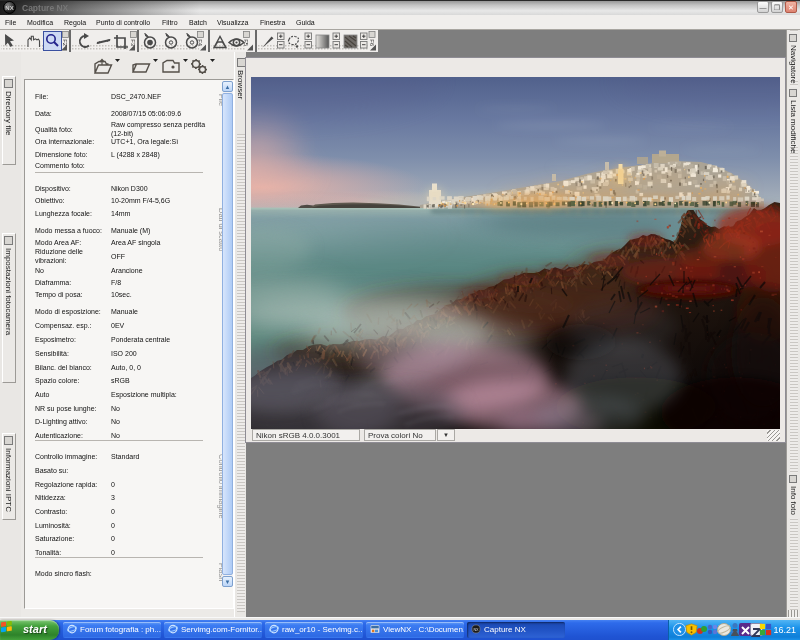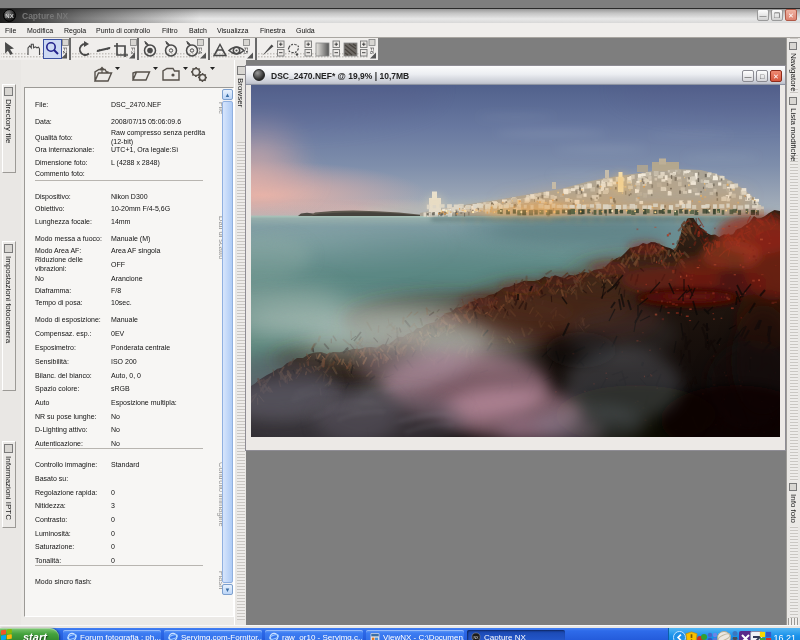--- a/index.html
+++ b/index.html
@@ -1,18 +1,18 @@
 <!DOCTYPE html>
 <html><head>
 <meta charset="utf-8">
 <style>
 * { margin:0; padding:0; box-sizing:border-box; }
 html,body { width:800px; height:640px; overflow:hidden; }
 body { font-family:"Liberation Sans", sans-serif; position:relative; background:#7e7e7e; }
-.abs { position:absolute;margin-top:8px; }
+.abs { position:absolute; }
 
 
 #titlebar { left:0; top:0; width:800px; height:15px;
   background:linear-gradient(to bottom,#8e8e8e 0%,#c4c4c4 35%,#e8e8e8 72%,#d8d8d8 100%);
 }
 #titlebar .dark { position:absolute; left:0; top:0; width:200px; height:15px;
   background:linear-gradient(to right, rgba(15,15,15,0.93) 0%, rgba(30,30,30,0.55) 40%, rgba(40,40,40,0) 100%);
 }
 #titlebar .topline { position:absolute; left:0; top:0; width:800px; height:1px; background:#2a2a2a; }
 #nxicon { position:absolute; left:3px; top:1px; width:13px; height:13px; border-radius:50%;
@@ -435,27 +435,20 @@
     </div>
   </div>
 
   <div id="bstrip">
     <div style="position:absolute;left:2px;top:6px;width:9px;height:9px;background:#d8d6d2;border:1px solid #7a7a7a;"></div>
     <div style="position:absolute;left:1px;top:18px;writing-mode:vertical-rl;font-size:8px;color:#222;">Browser</div>
     <div class="dots"></div>
   </div>
 
   <div id="imgwin">
-    <div id="iwtitle">
-      <div id="iwicon"></div>
-      <div id="iwtext">DSC_2470.NEF* @ 19,9% | 10,7MB</div>
-      <div class="iwb" id="iwmin">—</div>
-      <div class="iwb" id="iwmax">□</div>
-      <div class="iwb" id="iwclose">✕</div>
-    </div>
     <div id="photo"><svg width="529" height="352" viewBox="0 0 529 352">
           <defs>
 <linearGradient id="sky" x1="0" y1="0" x2="0" y2="1">
  <stop offset="0" stop-color="#51618c"></stop>
  <stop offset="0.3" stop-color="#67779f"></stop>
  <stop offset="0.6" stop-color="#7e8eab"></stop>
  <stop offset="0.85" stop-color="#9ca7b6"></stop>
  <stop offset="1" stop-color="#aeb8bd"></stop>
 </linearGradient>
 <radialGradient id="pink" cx="0.5" cy="0.5" r="0.5">
@@ -2424,20 +2417,26 @@
             <path d="M149,337 q22,-10 48,-8" stroke-width="2.1" fill="none"></path>
             <path d="M132,308 q22,-10 48,-8" stroke-width="1.6" fill="none"></path>
             <path d="M142,338 q22,-10 48,-8" stroke-width="1.3" fill="none"></path>
             <path d="M82,327 q22,-10 48,-8" stroke-width="1.0" fill="none"></path>
           </g>
           <ellipse cx="372" cy="250" rx="55" ry="26" fill="#7c8896" opacity="0.13" filter="url(#b8)"></ellipse>
           <ellipse cx="372" cy="300" rx="58" ry="38" fill="#86909e" opacity="0.28" filter="url(#b8)"></ellipse>
           <ellipse cx="340" cy="340" rx="55" ry="20" fill="#7a8492" opacity="0.25" filter="url(#b8)"></ellipse>
           <ellipse cx="10" cy="172" rx="50" ry="22" fill="#9cb6ac" opacity="0.3" filter="url(#b8)"></ellipse>
         </svg></div>
+    <div id="iwstatus">
+      <div class="sfield" style="left:1px; width:108px;">Nikon sRGB 4.0.0.3001</div>
+      <div class="sfield" style="left:113px; width:72px;">Prova colori No</div>
+      <div class="sfield" style="left:186px; width:18px; text-align:center; font-size:6px; line-height:9px;">▼</div>
+      <div id="iwgrip"></div>
+    </div>
   </div>
 
   <div id="rstrip">
     <div class="dots"></div>
     <div class="rtab" style="top:2px; height:47px;">
       <div class="ti"></div>
         <div class="tx">Navigatore</div>
     </div>
     <div class="rtab" style="top:57px; height:58px;">
       <div class="ti"></div>

